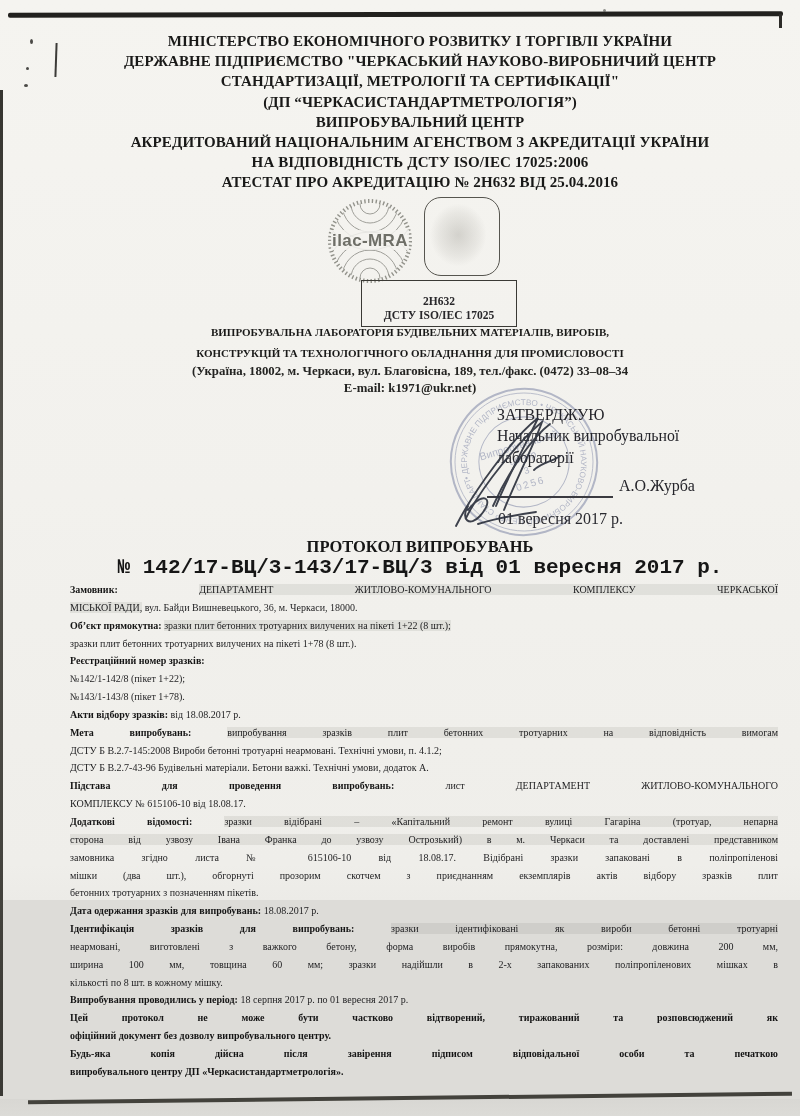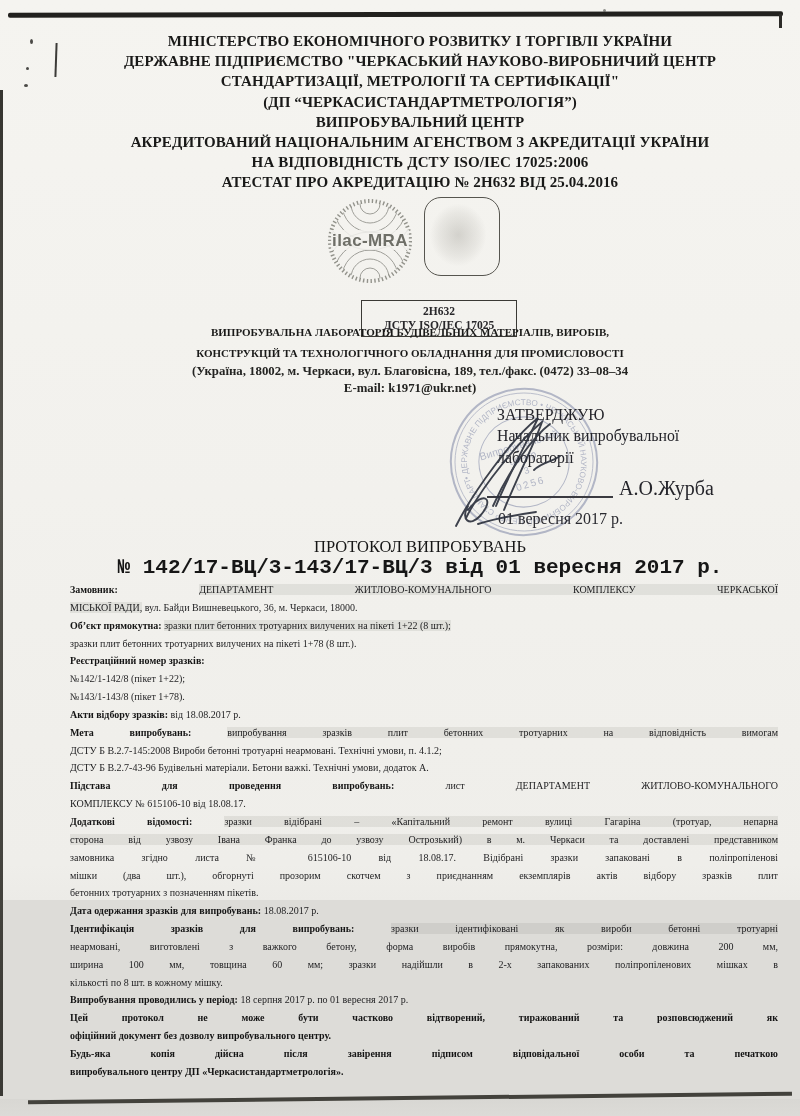--- a/index.html
+++ b/index.html
@@ -30,38 +30,38 @@
   .hline{font-weight:700;font-size:15px;line-height:20.2px;color:#191918;letter-spacing:.1px;}
   
   .ilac{position:absolute;left:328px;top:198px;}
   .faded-logo{
     position:absolute;left:424px;top:197px;width:74px;height:77px;
     border:1.5px solid #56554f;border-radius:17px;
     background:radial-gradient(closest-side at 45% 48%, rgba(150,148,140,.35), rgba(150,148,140,.12) 60%, transparent 85%);
   }
   .acc-box{
     position:absolute;left:361px;top:280px;width:150px;
-    border:1.6px solid #3a3935;padding:3px 2px 4px 2px;text-align:center;margin-top:20px;
+    border:1.6px solid #3a3935;padding:13px 2px 4px 2px;text-align:center;
   }
   .acc-box div{font-weight:700;font-size:11.5px;line-height:14px;color:#28272a;}
   
   .lab-block{position:absolute;left:40px;right:20px;top:322px;text-align:center;}
   .lab-name{font-weight:700;font-size:11px;line-height:20.5px;color:#1a1a19;}
   .lab-addr{font-weight:700;font-size:12.8px;line-height:17px;color:#242422;}
   
   .approval{position:absolute;left:497px;top:404px;z-index:3;}
   .approval div{font-size:15.8px;line-height:21.4px;color:#24242a;}
   .sig-underline{position:absolute;left:487px;top:496px;width:126px;height:1.6px;background:#3a3a40;z-index:4;}
-  .approver-name{position:absolute;left:619px;top:477px;font-size:20px;color:#25252b;z-index:4;}
+  .approver-name{position:absolute;left:619px;top:477px;font-size:16px;color:#25252b;z-index:4;}
   .approve-date{position:absolute;left:498px;top:510px;font-size:16px;color:#2a2a30;z-index:4;}
   .stamp{position:absolute;left:446px;top:384px;z-index:1;}
   .signature{position:absolute;left:438px;top:406px;z-index:5;}
   
   .title-block{position:absolute;left:60px;right:20px;top:536px;text-align:center;}
-  .title-l1{font-weight:400;font-size:16.5px;line-height:21px;color:#161616;}
+  .title-l1{font-weight:700;font-size:16.5px;line-height:21px;color:#161616;}
   .title-l2{font-weight:700;font-size:21px;line-height:21px;color:#161616;font-family:Liberation Mono, monospace;}
   
   .body-block{position:absolute;left:70px;top:581px;width:708px;}
   .bline{font-size:10px;line-height:17.85px;color:#1d1d1f;}
   .bline.j{text-align:justify;text-align-last:justify;}
   .bline .b{font-weight:700;color:#151515;}
   .bline .hl{background:rgba(118,117,110,0.13);}
 </style>
 </head>
 <body>

